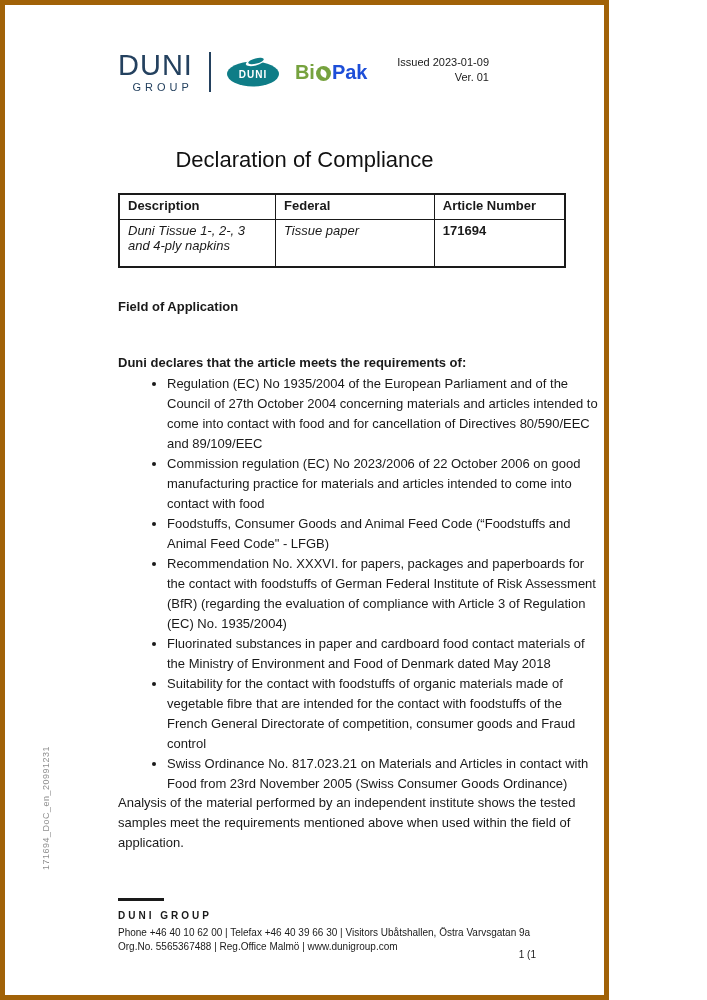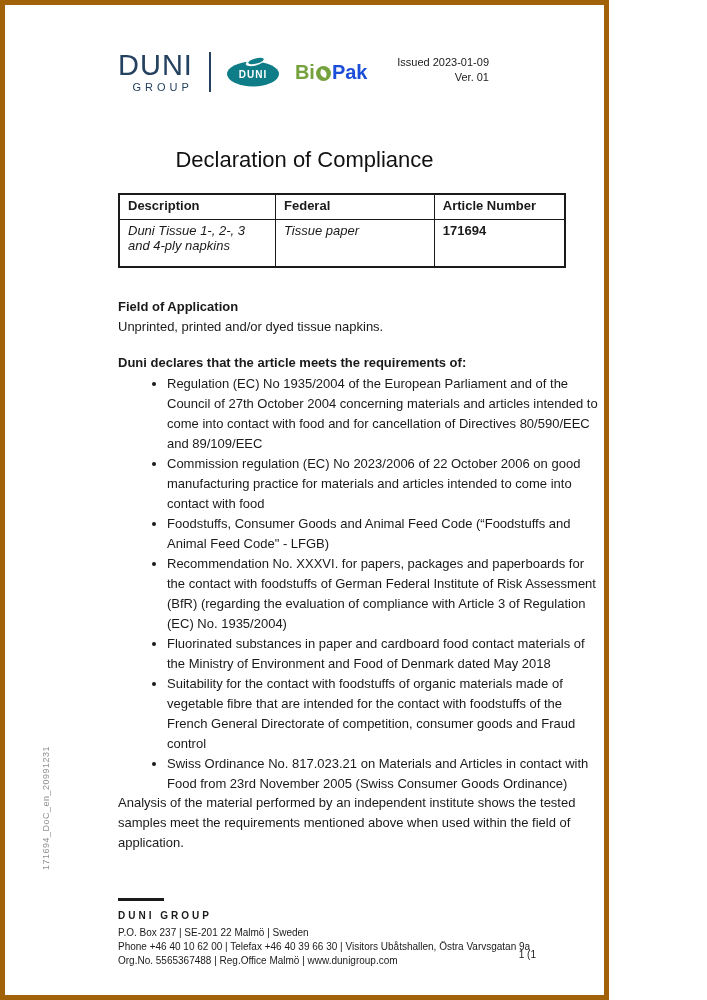--- a/index.html
+++ b/index.html
@@ -136,21 +136,20 @@
       <tr>
         <td class="italic">Duni Tissue 1-, 2-, 3 and 4-ply napkins</td>
         <td class="italic">Tissue paper</td>
         <td class="bold">171694</td>
       </tr>
     </tbody>
   </table>
 
   <div class="body-block foa">
     <div class="hd">Field of Application</div>
-    <div>Unprinted, printed and/or dyed tissue napkins.</div>
   </div>
 
   <div class="body-block declares">
     <div class="hd">Duni declares that the article meets the requirements of:</div>
     <ul>
       <li>Regulation (EC) No 1935/2004 of the European Parliament and of the Council of 27th October 2004 concerning materials and articles intended to come into contact with food and for cancellation of Directives 80/590/EEC and 89/109/EEC</li>
       <li>Commission regulation (EC) No 2023/2006 of 22 October 2006 on good manufacturing practice for materials and articles intended to come into contact with food</li>
       <li>Foodstuffs, Consumer Goods and Animal Feed Code (“Foodstuffs and Animal Feed Code" - LFGB)</li>
       <li>Recommendation No. XXXVI. for papers, packages and paperboards for the contact with foodstuffs of German Federal Institute of Risk Assessment (BfR) (regarding the evaluation of compliance with Article 3 of Regulation (EC) No. 1935/2004)</li>
       <li>Fluorinated substances in paper and cardboard food contact materials of the Ministry of Environment and Food of Denmark dated May 2018</li>
@@ -159,19 +158,18 @@
     </ul>
   </div>
 
   <div class="body-block analysis">Analysis of the material performed by an independent institute shows the tested samples meet the requirements mentioned above when used within the field of application.</div>
 
   <div class="vertical-id">171694_DoC_en_20991231</div>
 
   <div class="footer">
     <div class="footer-divider"></div>
     <div class="company">DUNI GROUP</div>
-    <div>P.O. Box 237 | SE-201 22 Malmö | Sweden</div>
     <div>Phone +46 40 10 62 00 | Telefax +46 40 39 66 30 | Visitors Ubåtshallen, Östra Varvsgatan 9a</div>
     <div>Org.No. 5565367488 | Reg.Office Malmö | www.dunigroup.com</div>
   </div>
   <div class="page-number">1 (1</div>
 
 </div>
 
 </body></html>

